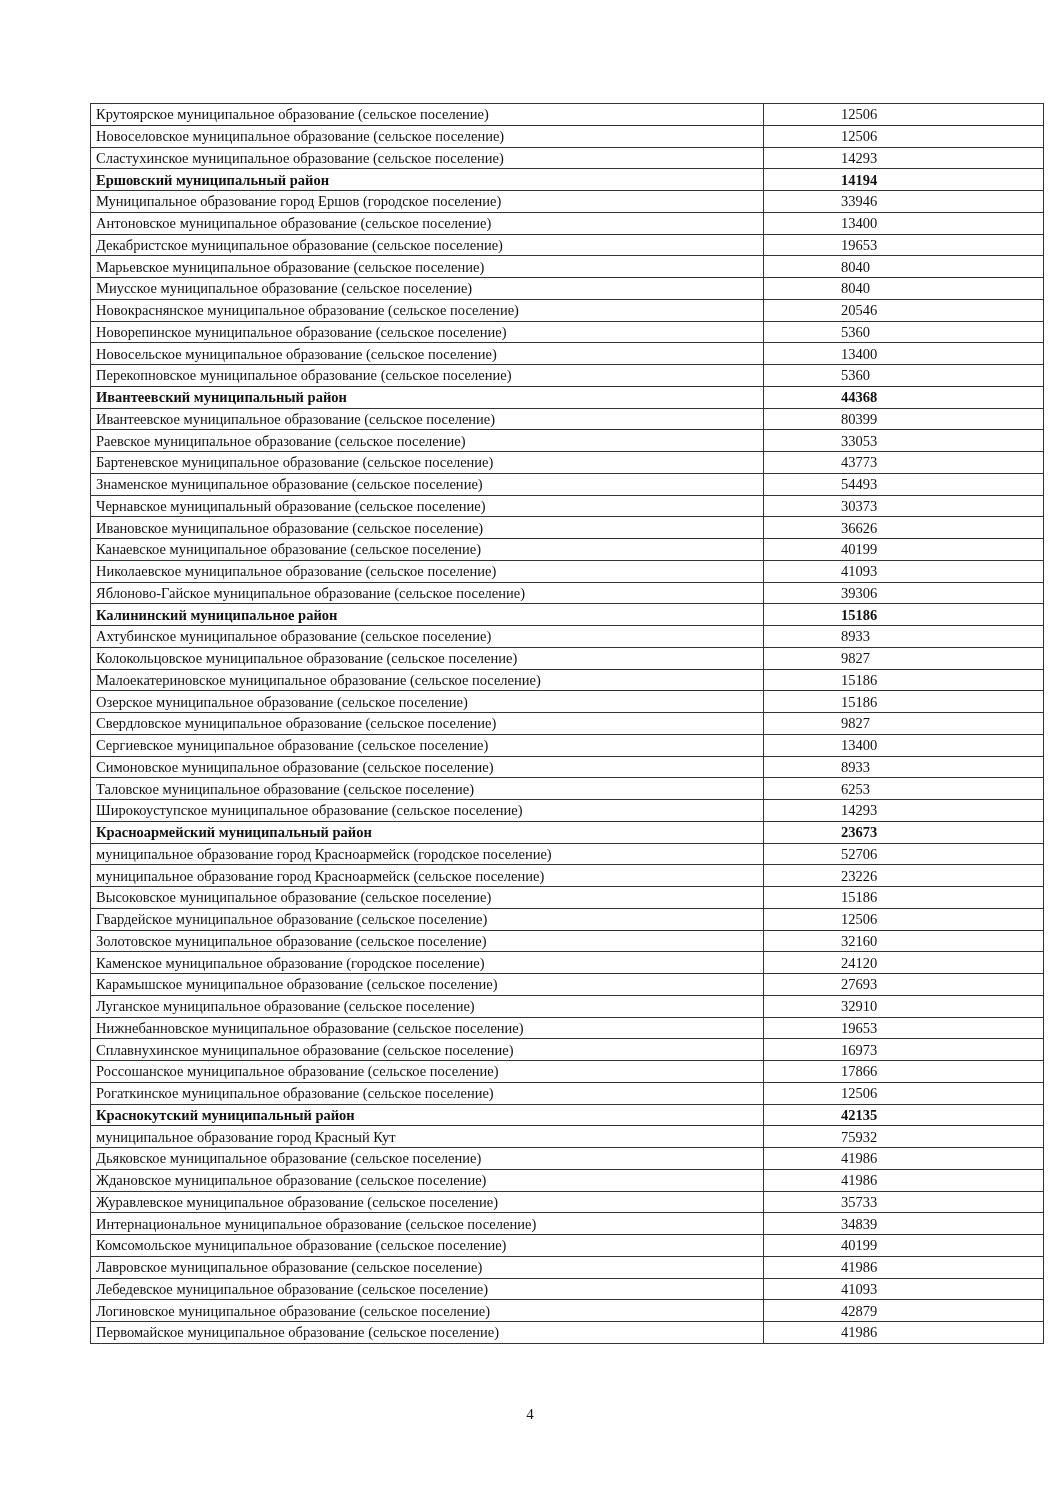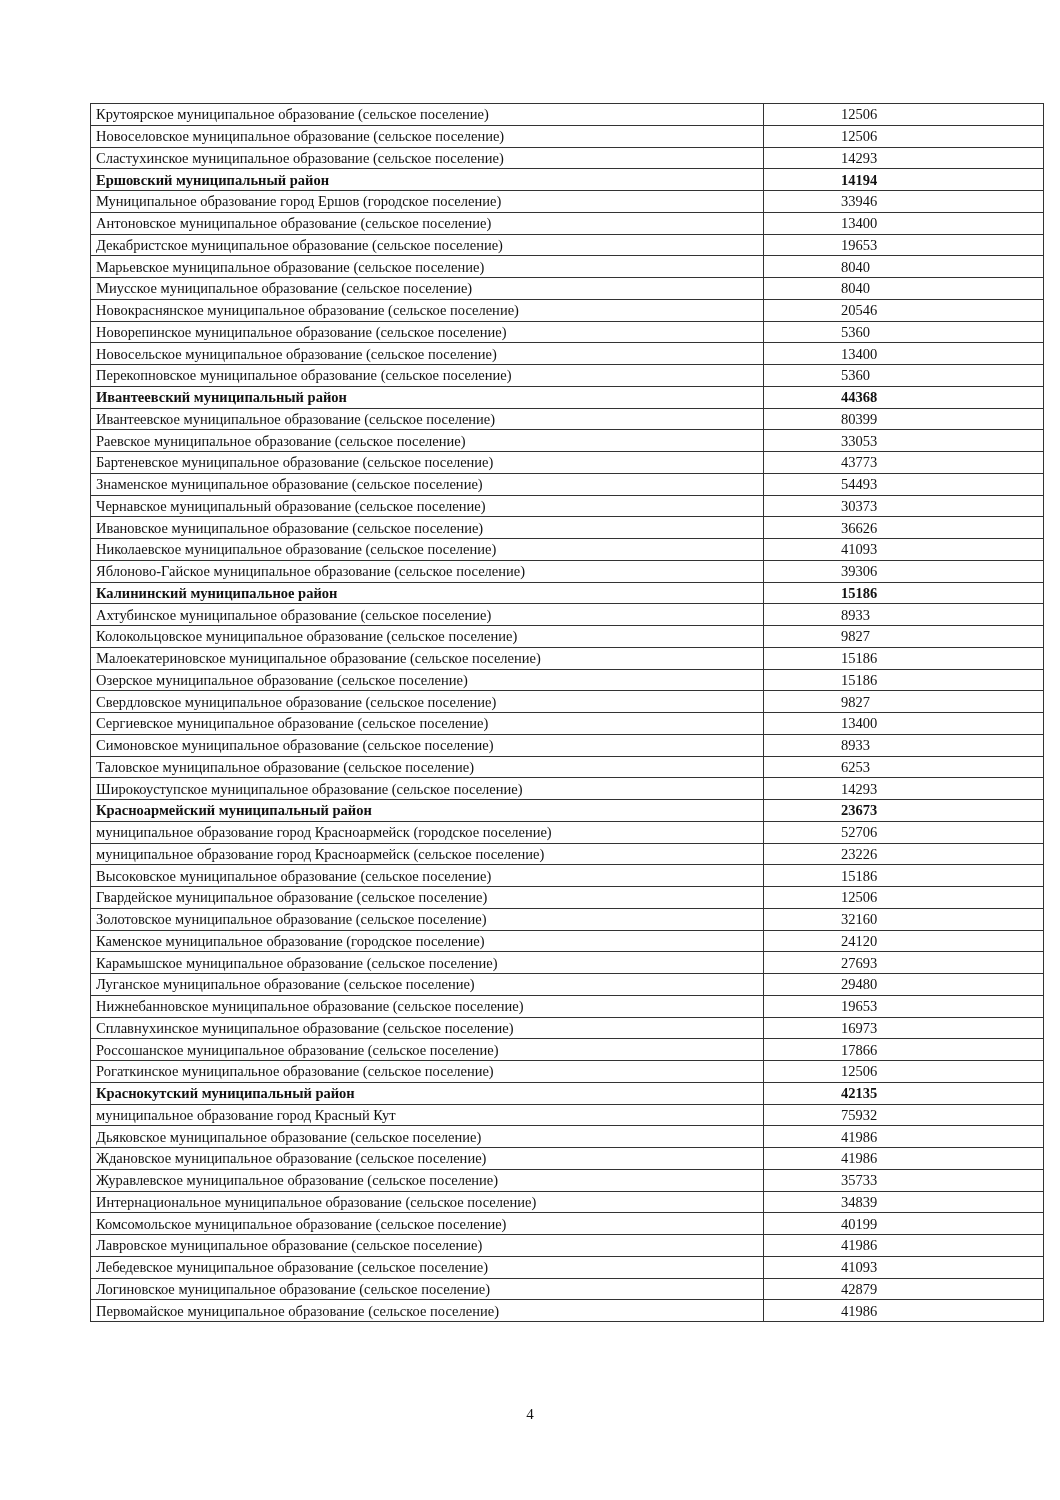--- a/index.html
+++ b/index.html
@@ -105,20 +105,24 @@
         </tr>
         <tr>
           <td class="name">Чернавское муниципальный образование (сельское поселение)</td>
           <td class="val">30373</td>
         </tr>
         <tr>
           <td class="name">Ивановское муниципальное образование (сельское поселение)</td>
           <td class="val">36626</td>
         </tr>
         <tr>
+          <td class="name">Канаевское муниципальное образование (сельское поселение)</td>
+          <td class="val">40199</td>
+        </tr>
+        <tr>
           <td class="name">Николаевское муниципальное образование (сельское поселение)</td>
           <td class="val">41093</td>
         </tr>
         <tr>
           <td class="name">Яблоново-Гайское муниципальное образование (сельское поселение)</td>
           <td class="val">39306</td>
         </tr>
         <tr class="district">
           <td class="name">Калининский муниципальное район</td>
           <td class="val">15186</td>
@@ -186,21 +190,21 @@
         <tr>
           <td class="name">Каменское муниципальное образование (городское поселение)</td>
           <td class="val">24120</td>
         </tr>
         <tr>
           <td class="name">Карамышское муниципальное образование (сельское поселение)</td>
           <td class="val">27693</td>
         </tr>
         <tr>
           <td class="name">Луганское муниципальное образование (сельское поселение)</td>
-          <td class="val">29480</td>
+          <td class="val">32910</td>
         </tr>
         <tr>
           <td class="name">Нижнебанновское муниципальное образование (сельское поселение)</td>
           <td class="val">19653</td>
         </tr>
         <tr>
           <td class="name">Сплавнухинское муниципальное образование (сельское поселение)</td>
           <td class="val">16973</td>
         </tr>
         <tr>

